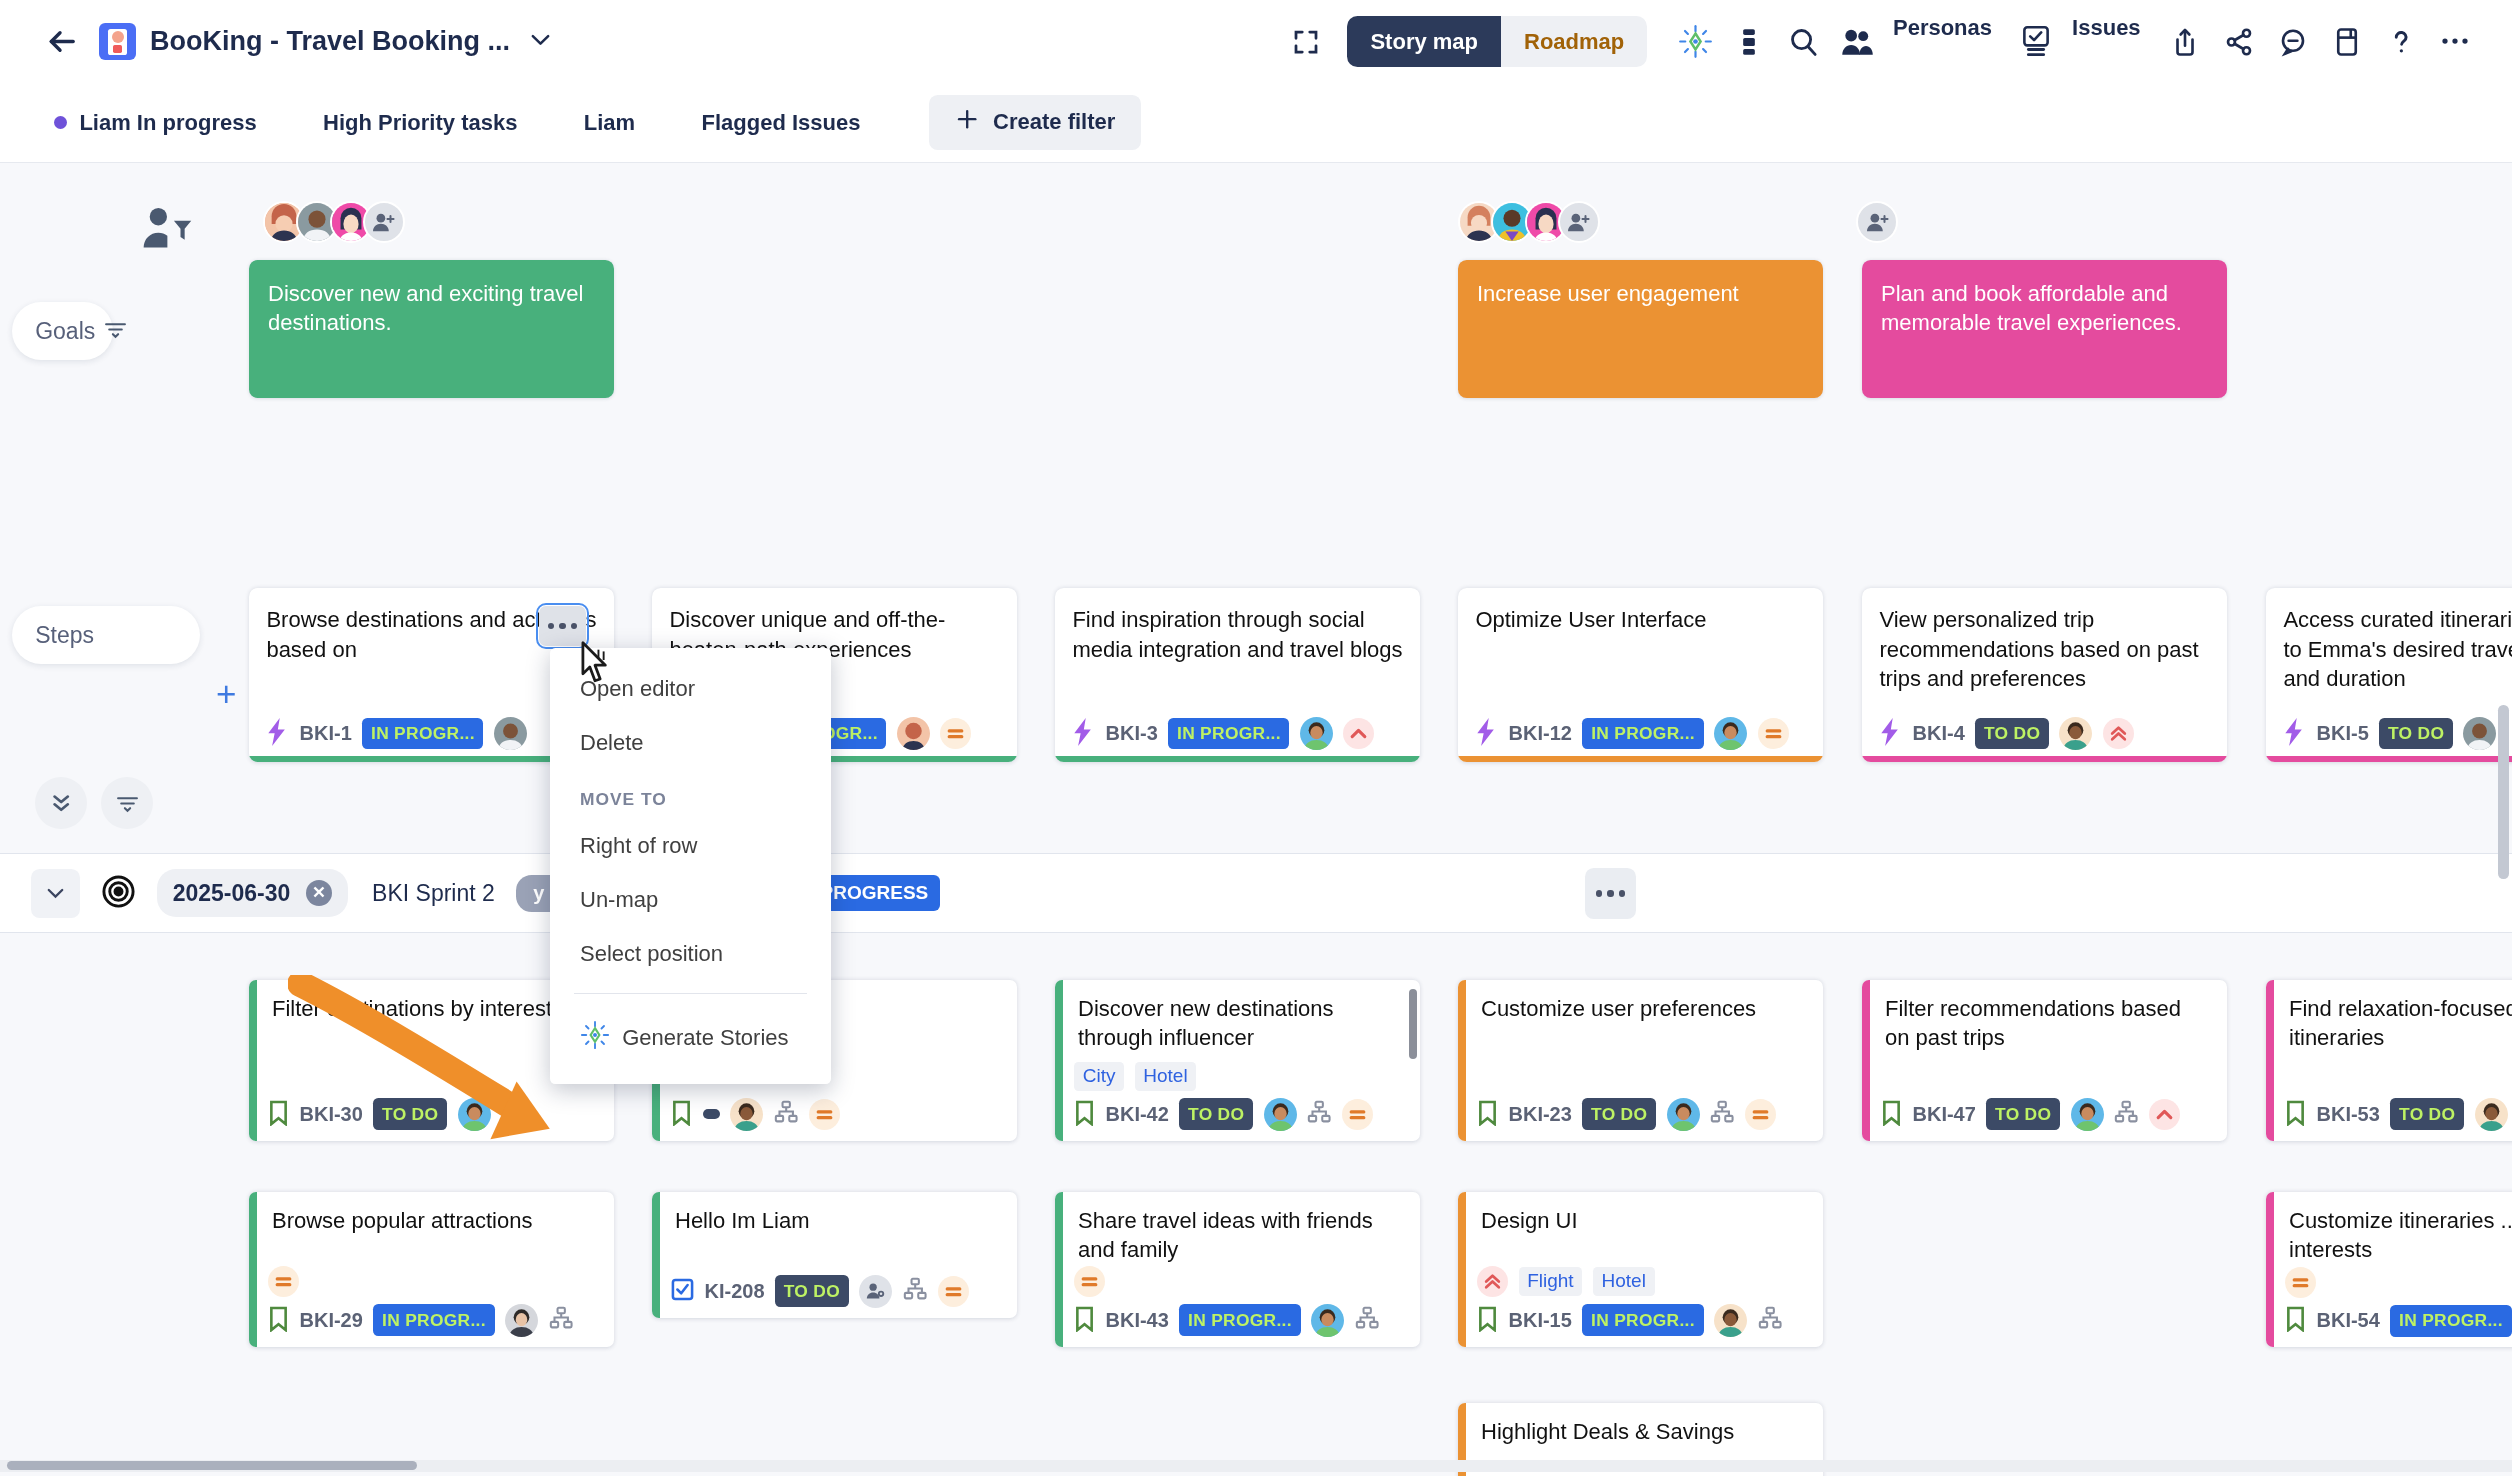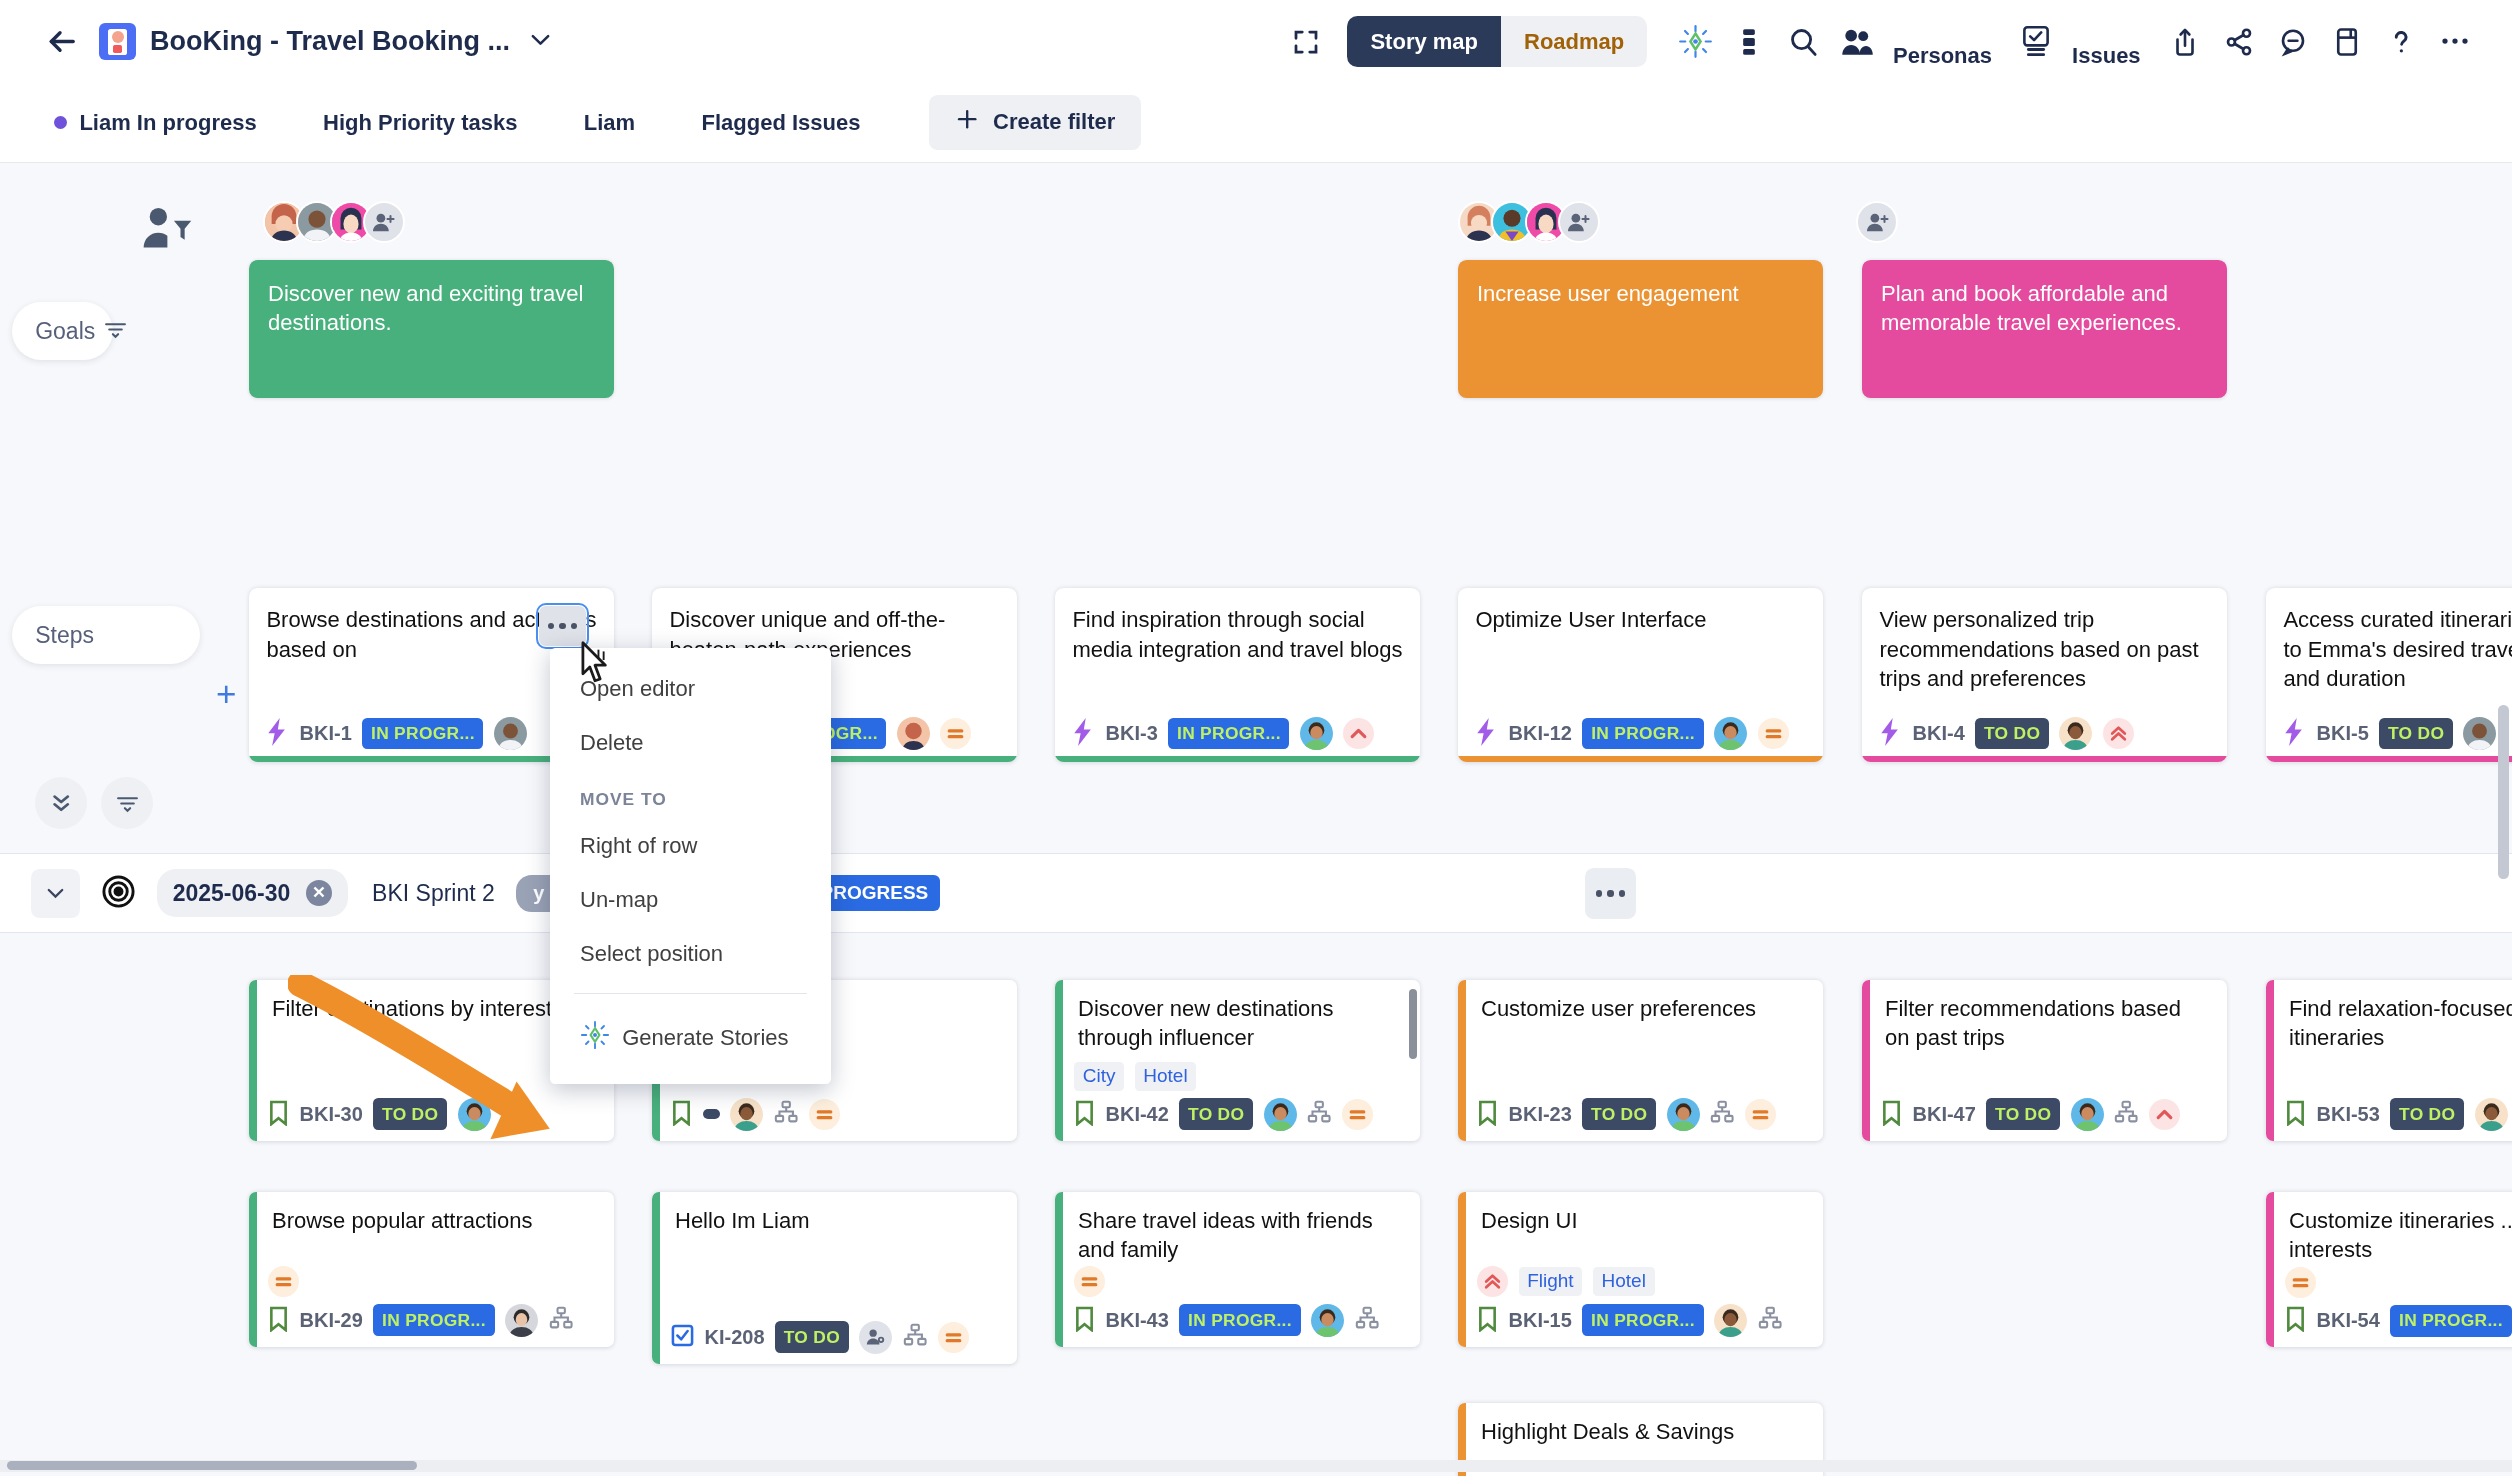--- a/index.html
+++ b/index.html
@@ -53,21 +53,21 @@
   .seg {
     display: flex; background: #eef0f4; border-radius: 10.5px; overflow: hidden;
     margin-right: 21px; height: 51px;
   }
   .seg div {
     display: flex; align-items: center; padding: 0 23px; font-size: 22px;
     font-weight: 700; cursor: pointer; color: #a16207;
   }
   .seg div.on { background: #2c3a5a; color: #fff; }
   .tb-label { font-size: 22px; font-weight: 700; margin-left: 8.7px; margin-right: 17.4px; color:#1e2b4d; }
-  .tb-group { display: flex; align-items: flex-end; cursor: pointer; }
+  .tb-group { display: flex; align-items: flex-start; cursor: pointer; }
 
   
   .filterbar {
     position: absolute; top: 83px; left: 0; width: 2512px; height: 80px;
     background: #ffffff; display: flex; align-items: center; padding-left: 42px;
     border-bottom: 0.9px solid #e6e9ef;
   }
   .fchip {
     display: flex; align-items: center; gap: 12.2px; margin-right: 42px;
     font-size: 22px; font-weight: 700; color: #1e2b4d; cursor: pointer;
@@ -868,21 +868,21 @@
           <span><svg width="24.4" height="24.4" viewBox="0 0 20 20" fill="none" stroke="#8a90a0" stroke-width="1.7">
                 <rect x="7" y="1.5" width="6" height="4.5" rx="1"></rect>
                 <rect x="1.5" y="13" width="6" height="4.5" rx="1"></rect>
                 <rect x="12.5" y="13" width="6" height="4.5" rx="1"></rect>
                 <path d="M10 6v3.5M4.5 13V9.5h11V13"></path>
               </svg></span>
         </div>
       </div>
     </div>
 
-    <div class="story" style="left:652px;top:1028px;width:365px;height:172px;">
+    <div class="story" style="left:652px;top:1028px;width:365px;height:126px;">
       <div class="edge" style="background:#48b07c;"></div>
       <div class="title">Hello Im Liam</div>
       <div class="meta">
         <div class="idrow">
           <span><svg width="23" height="23" viewBox="0 0 18 18" fill="none" stroke="#2a6ae2" stroke-width="2">
                 <rect x="1.5" y="1.5" width="15" height="15" rx="2"></rect>
                 <polyline points="5 9 8 12 13 5.5" stroke-linecap="round" stroke-linejoin="round"></polyline>
               </svg></span>
           <span class="key">KI-208</span>
           <span class="pill todo">TO DO</span>

